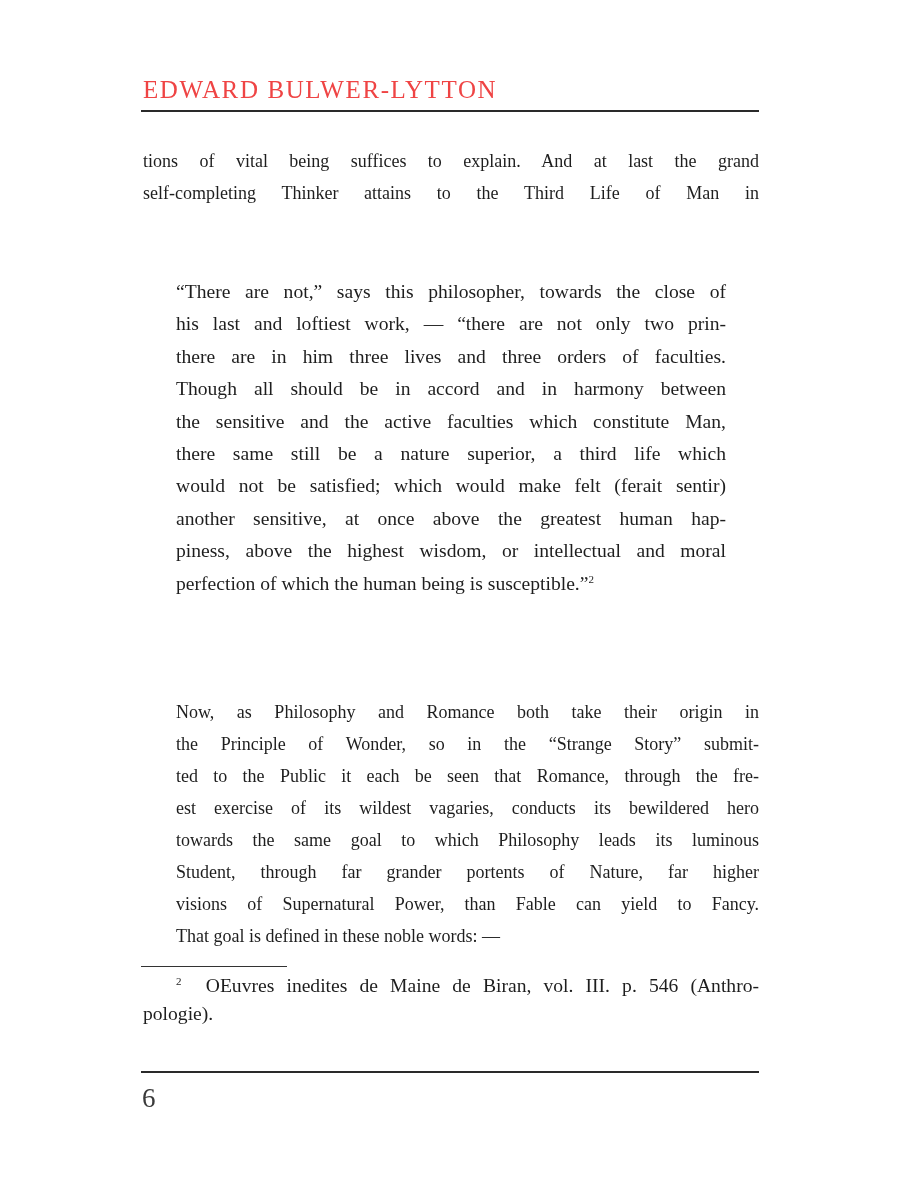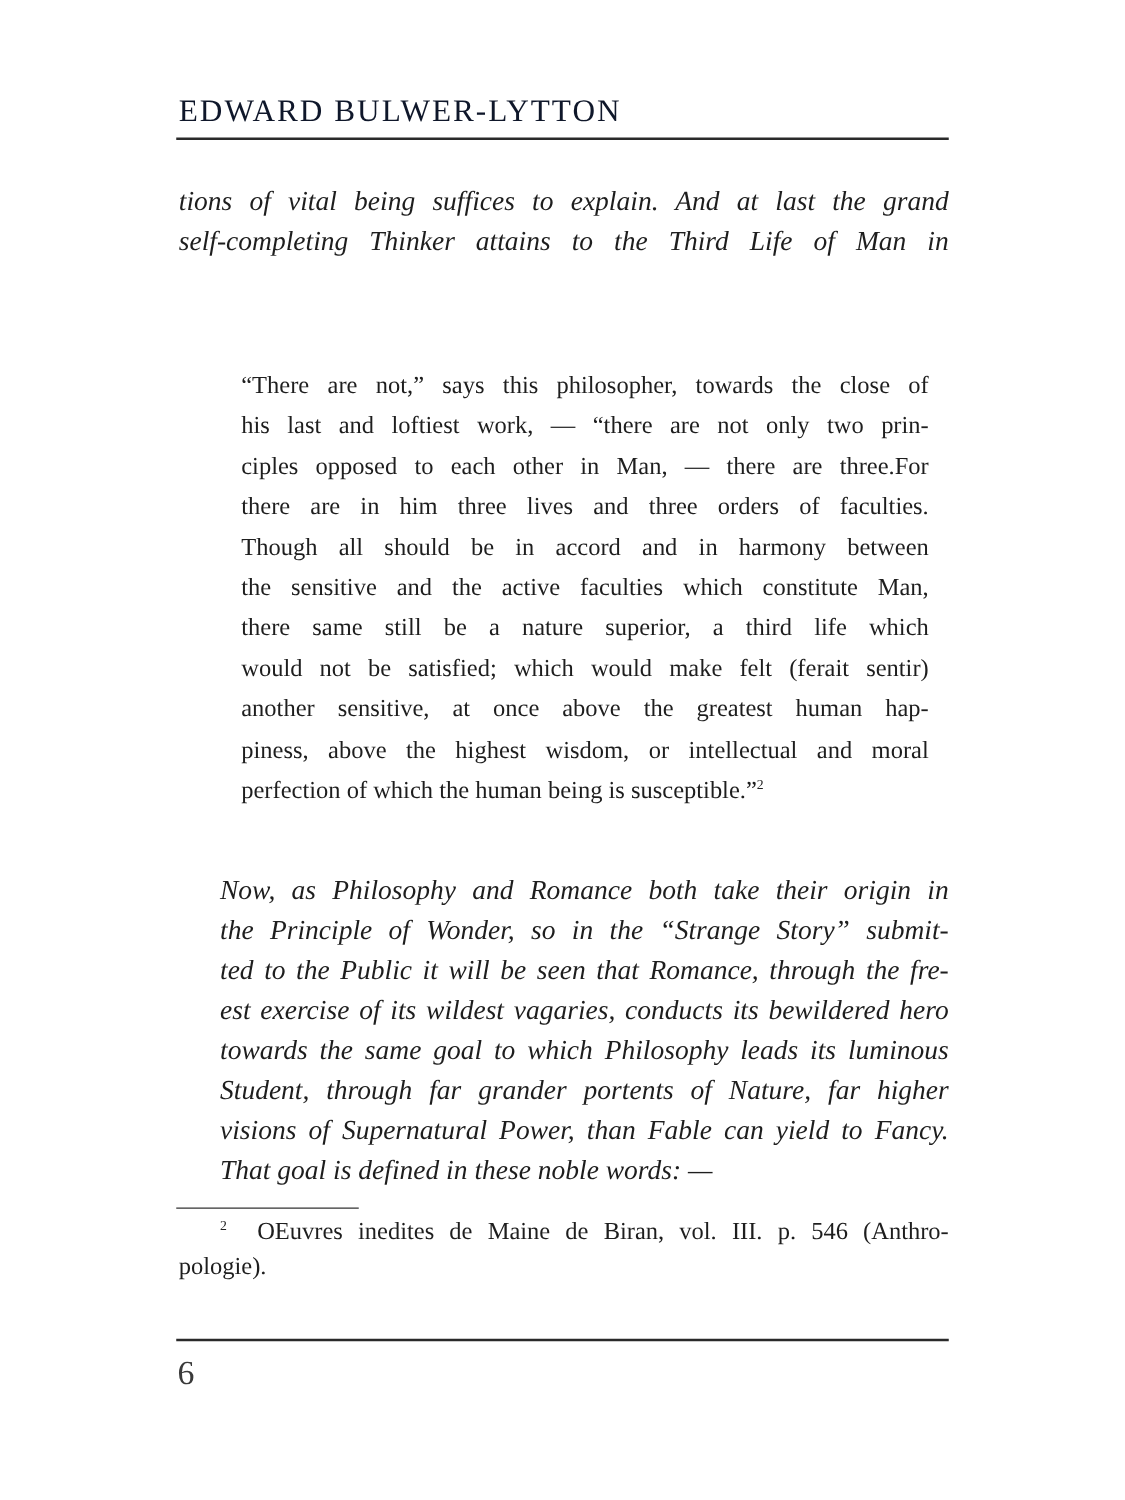--- a/index.html
+++ b/index.html
@@ -20,52 +20,51 @@
       left: 0; top: 0;
       width: 900px; height: 1200px;
     }
     .running-head {
       position: absolute;
       left: 143px;
       top: 76px;
       font-family: "Liberation Serif", serif;
       font-size: 25px;
       letter-spacing: 1.6px;
-      color: #0f172a;
+      color: #ef4444;
       font-weight: normal;
       white-space: nowrap;
     }
     .rule-top {
       position: absolute;
       left: 141px;
       top: 110px;
       width: 618px;
       height: 0;
       border-top: 2px solid #2a2a2a;
     }
     .body-text {
       position: absolute;
       left: 143px;
       width: 616px;
-      font-size: 22px;
+      font-size: 18px;
       line-height: 32px;
       text-align: justify;
       margin: 0;
-      font-style: italic;
     }
     .p1 { top: 145px; }
     .quote {
       position: absolute;
       left: 176px;
       top: 276px;
       width: 550px;
       font-size: 19.6px;
       line-height: 32.4px;
       text-align: justify;
-      margin: 17px;
+      margin: 0;
       font-family: Liberation Serif, serif;
     }
     .p2 { top: 696px; text-indent: 33px; }
     .line { display: block; text-align-last: justify; white-space: nowrap; text-align: center; }
     .line.last { text-align-last: left; }
     .fn-rule {
       position: absolute;
       left: 141px;
       top: 966px;
       width: 146px;
@@ -112,35 +111,34 @@
   <div class="rule-top"></div>
 
   <p class="body-text p1">
     <span class="line">tions of vital being suffices to explain. And at last the grand</span>
     <span class="line">self-completing Thinker attains to the Third Life of Man in</span>
   </p>
 
   <p class="quote">
     <span class="line">“There are not,” says this philosopher, towards the close of</span>
     <span class="line">his last and loftiest work, — “there are not only two prin-</span>
-    <span class="line">ciples opposed to each other in Man, — there are three.For</span>
     <span class="line">there are in him three lives and three orders of faculties.</span>
     <span class="line">Though all should be in accord and in harmony between</span>
     <span class="line">the sensitive and the active faculties which constitute Man,</span>
     <span class="line">there same still be a nature superior, a third life which</span>
     <span class="line">would not be satisfied; which would make felt (ferait sentir)</span>
     <span class="line">another sensitive, at once above the greatest human hap-</span>
     <span class="line">piness, above the highest wisdom, or intellectual and moral</span>
     <span class="line last"><span>perfection of which the human being is susceptible.”</span><sup>2</sup></span>
   </p>
 
   <p class="body-text p2">
     <span class="line">Now, as Philosophy and Romance both take their origin in</span>
     <span class="line">the Principle of Wonder, so in the “Strange Story” submit-</span>
-    <span class="line">ted to the Public it will be seen that Romance, through the fre-</span>
+    <span class="line">ted to the Public it each be seen that Romance, through the fre-</span>
     <span class="line">est exercise of its wildest vagaries, conducts its bewildered hero</span>
     <span class="line">towards the same goal to which Philosophy leads its luminous</span>
     <span class="line">Student, through far grander portents of Nature, far higher</span>
     <span class="line">visions of Supernatural Power, than Fable can yield to Fancy.</span>
     <span class="line last">That goal is defined in these noble words: —</span>
   </p>
 
   <div class="fn-rule"></div>
 
   <p class="footnote">

